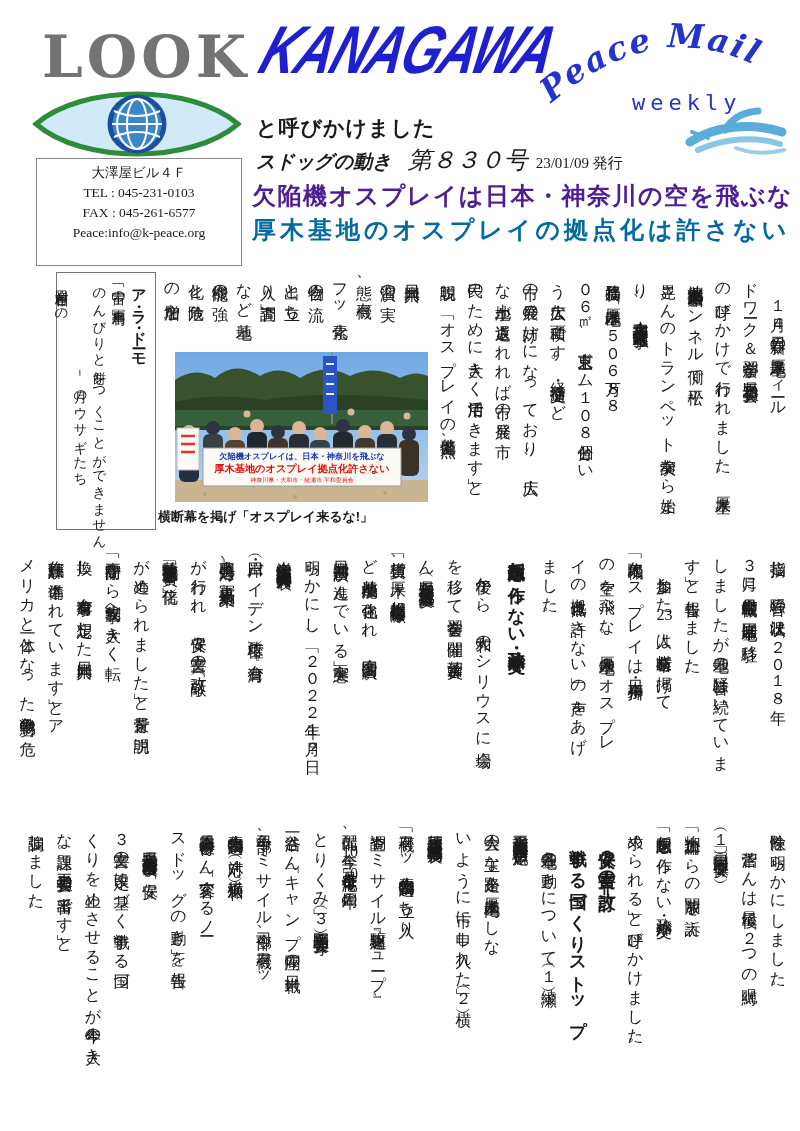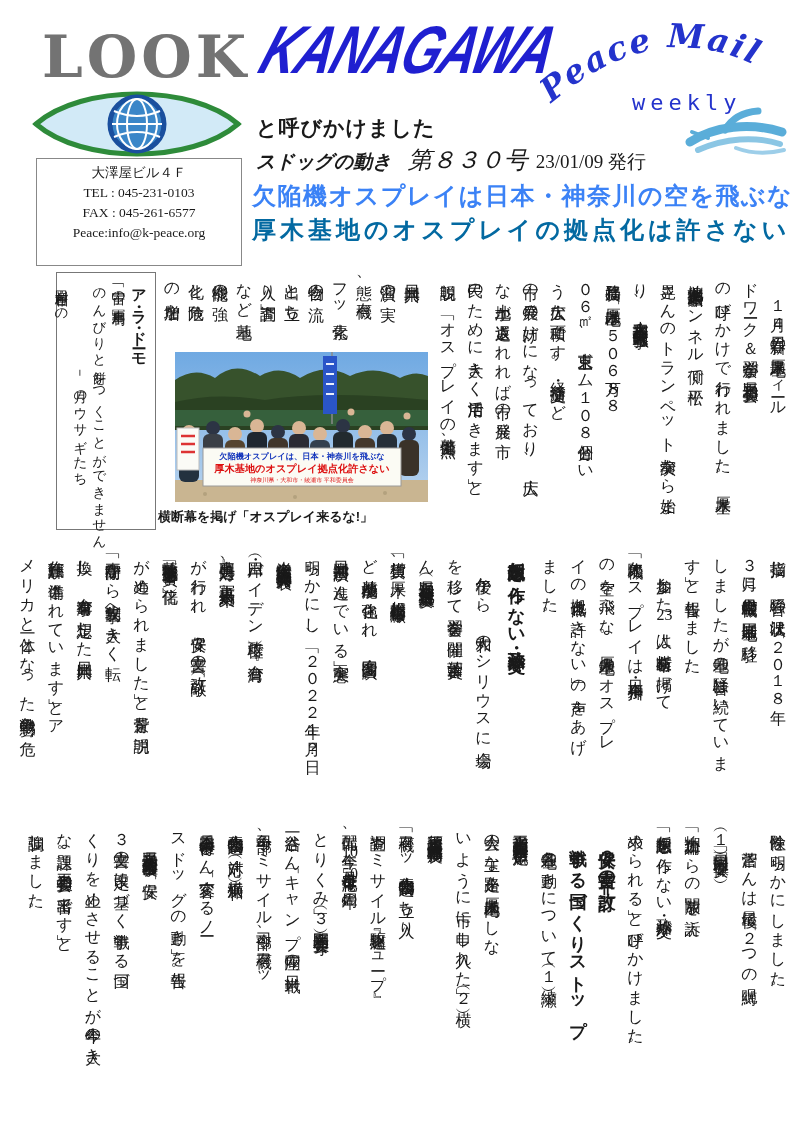--- a/index.html
+++ b/index.html
@@ -13,23 +13,23 @@
   .addr-box{position:absolute;left:36px;top:158px;width:204px;height:102px;border:1px solid #888;
             text-align:center;font-size:13.5px;line-height:20px;padding-top:4px;}
   .masthead{position:absolute;left:252px;top:34px;font-family:"Liberation Sans","DejaVu Sans",sans-serif;
             font-weight:bold;font-style:italic;font-size:50px;color:#1f1fd0;
             transform:skewX(-20deg) scaleY(1.35);transform-origin:left bottom;letter-spacing:-1px;line-height:1;}
   .org-name{position:absolute;left:256px;top:114px;font-family:"Liberation Sans","DejaVu Sans",sans-serif;
             font-weight:bold;font-size:21px;letter-spacing:1px;}
   .issue-line{position:absolute;left:256px;top:144px;white-space:nowrap;}
   .news-label{font-family:"Liberation Sans","DejaVu Sans",sans-serif;font-weight:bold;font-style:italic;font-size:19px;}
   .issue-no{font-style:italic;font-weight:normal;font-size:24px;margin-left:12px;}
-  .issue-date{font-size:19px;margin-left:4px;}
+  .issue-date{font-size:15px;margin-left:4px;}
   .peace-svg{position:absolute;left:540px;top:14px;}
-  .headline1{position:absolute;left:252px;top:180px;width:545px;color:#3b82f6;
+  .headline1{position:absolute;left:252px;top:180px;width:545px;color:#4c1d95;
              font-family:"Liberation Sans","DejaVu Sans",sans-serif;font-weight:bold;
              font-size:24px;letter-spacing:1.5px;white-space:nowrap;}
   .headline2{position:absolute;left:252px;top:214px;width:545px;color:#0369a1;
              font-family:"Liberation Sans","DejaVu Sans",sans-serif;font-weight:bold;
              font-size:24px;letter-spacing:4px;white-space:nowrap;}
 
   
   .vband{position:absolute;writing-mode:vertical-rl;font-size:16px;}
   .vcol{white-space:nowrap;letter-spacing:1px;}
   .pitch-a .vcol{line-height:27.5px;}

